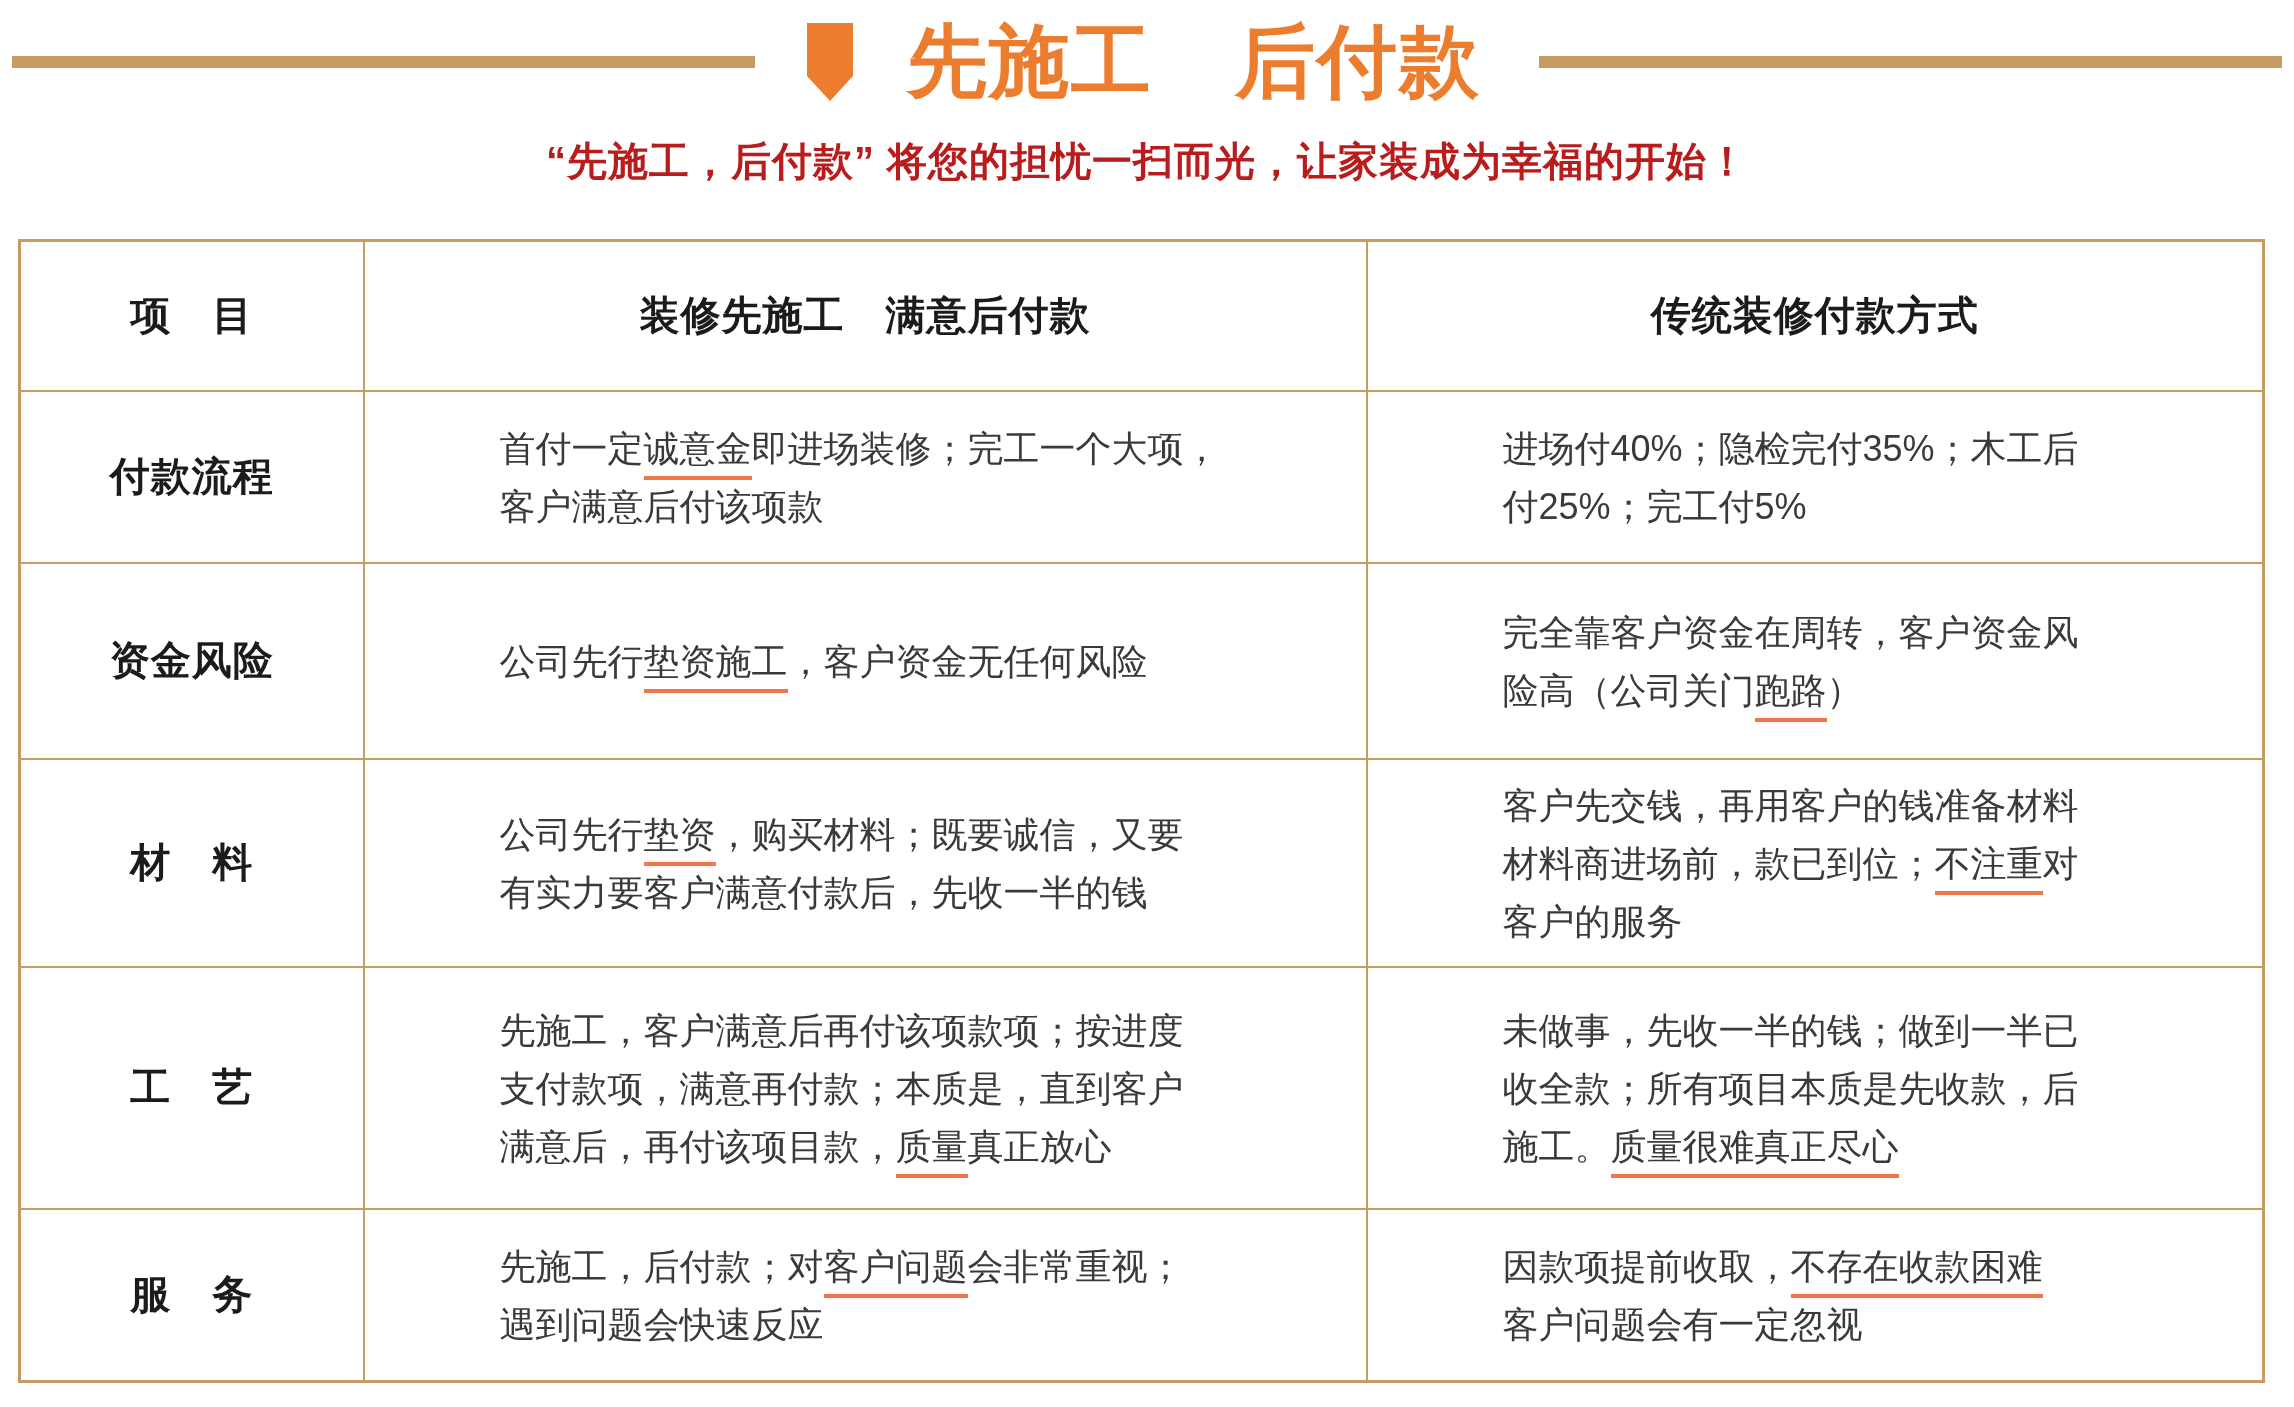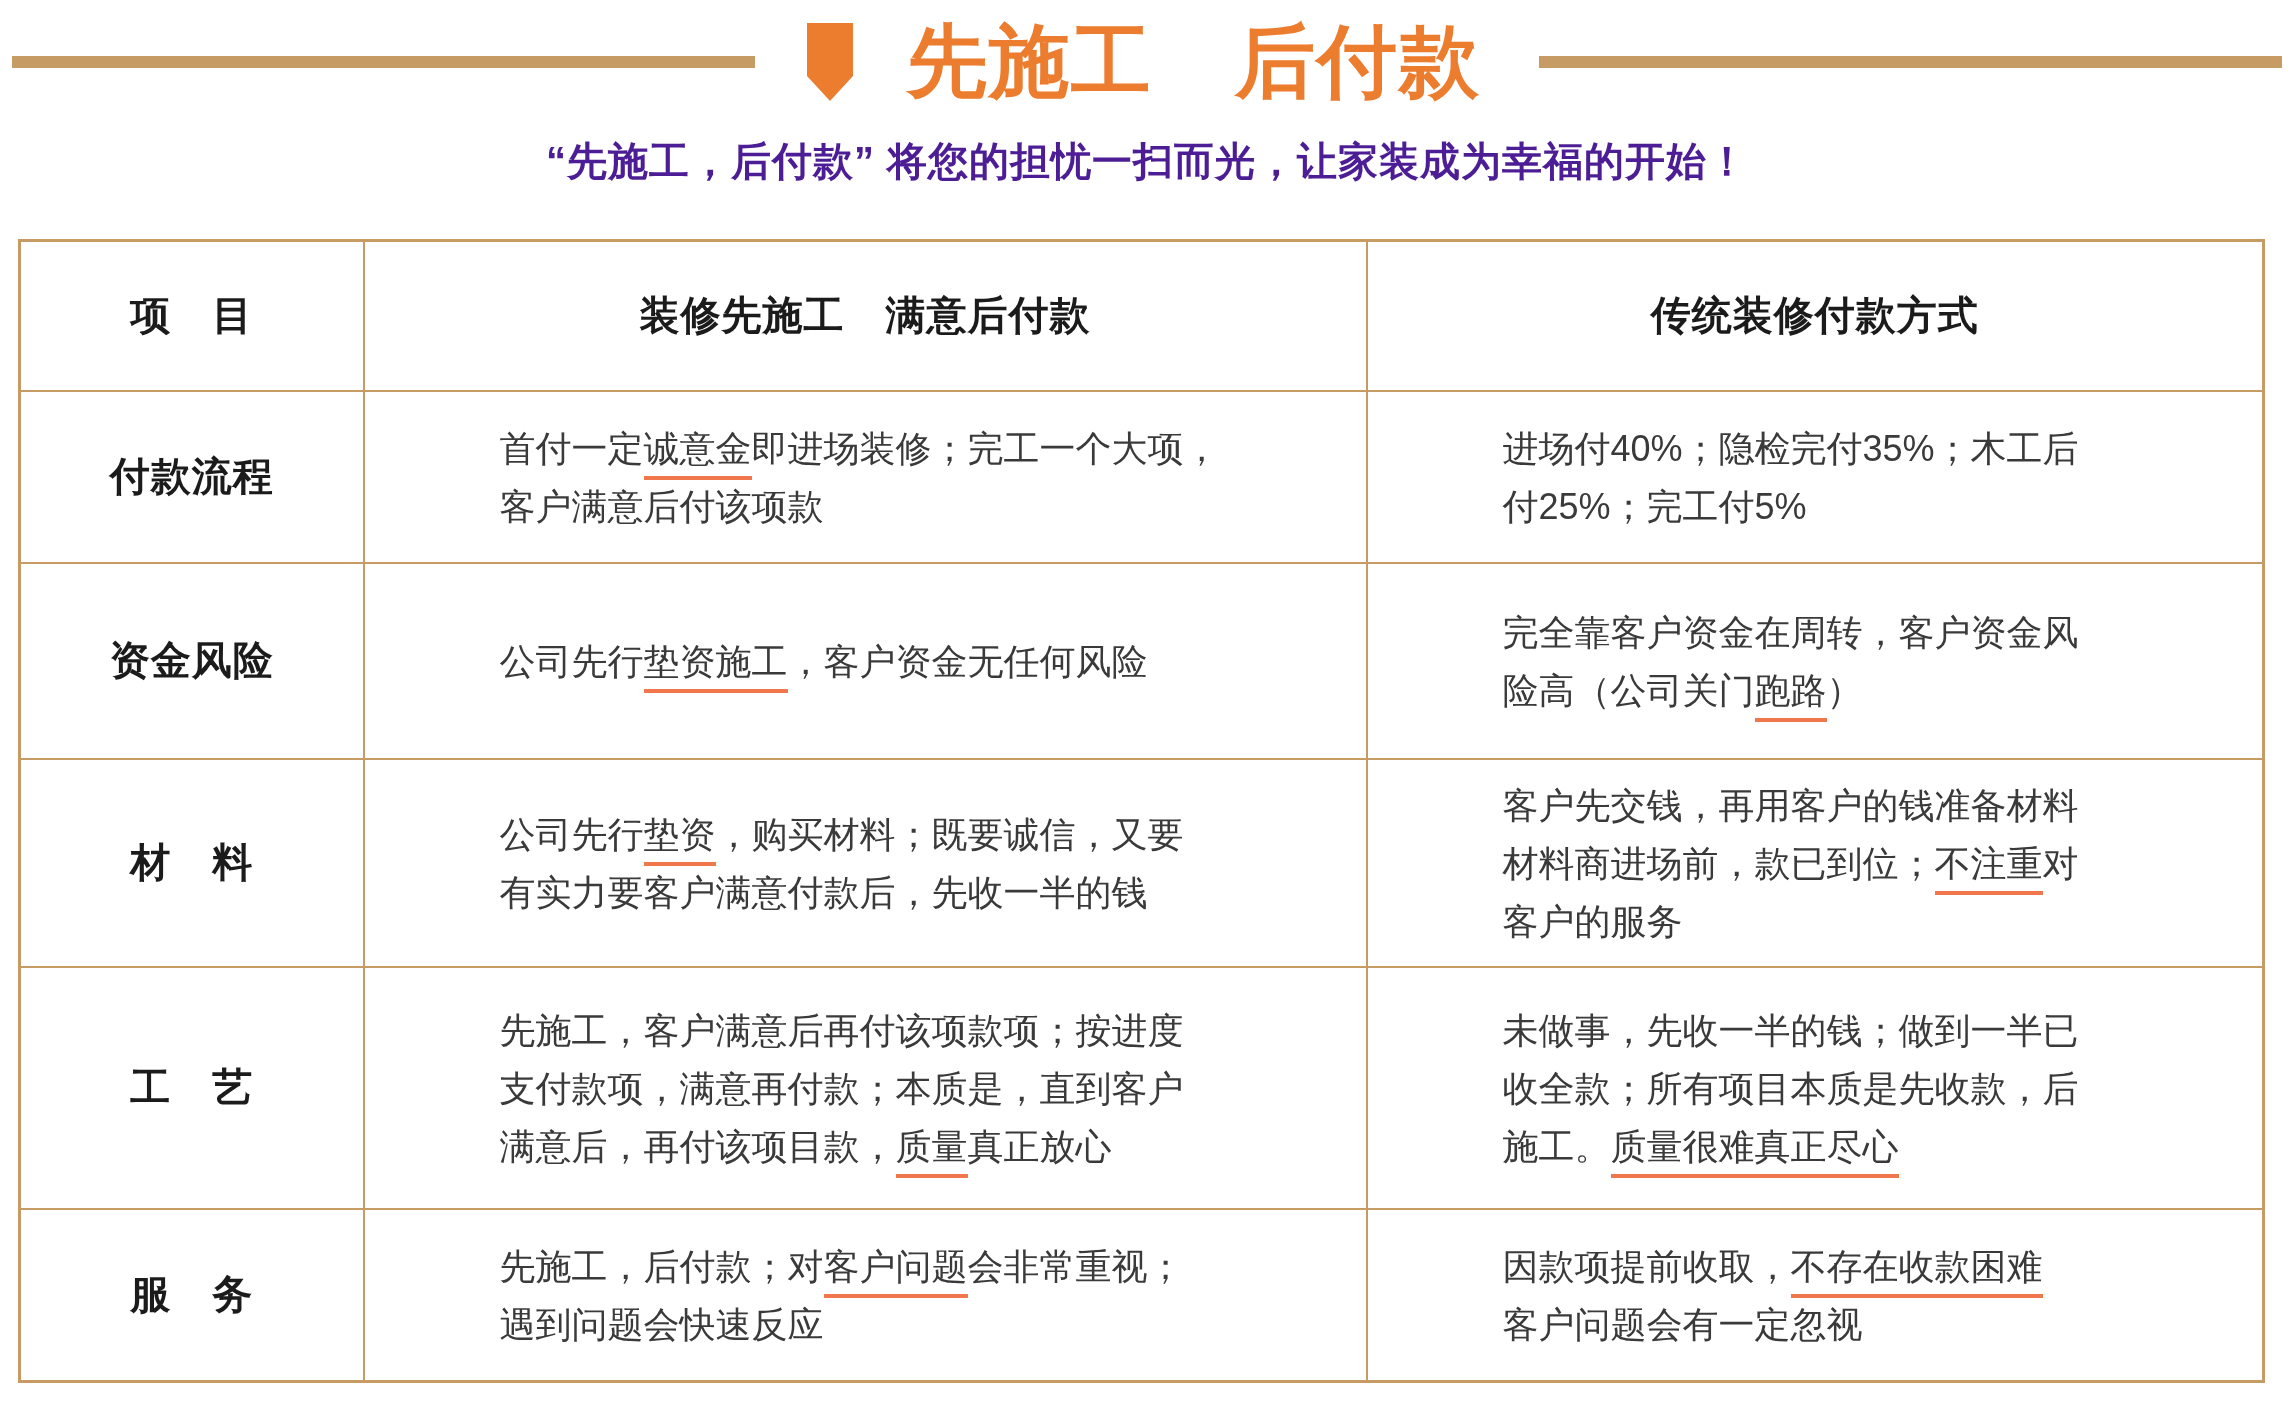--- a/index.html
+++ b/index.html
@@ -47,21 +47,21 @@
     letter-spacing:2px;
     white-space:pre;
     margin:0 22px 0 4px;
     flex:0 0 auto;
   }
   .subtitle{
     margin-top:32px;
     text-align:center;
     font-size:40px;
     font-weight:700;
-    color:#4c1d95;
+    color:#b91c1c;
     letter-spacing:1px;
   }
   
   table.cmp{
     table-layout:fixed;
     border-collapse:collapse;
     width:2244px;
     margin:50px 0 0 18px;
   }
   table.cmp col:nth-child(1){width:344px;}

